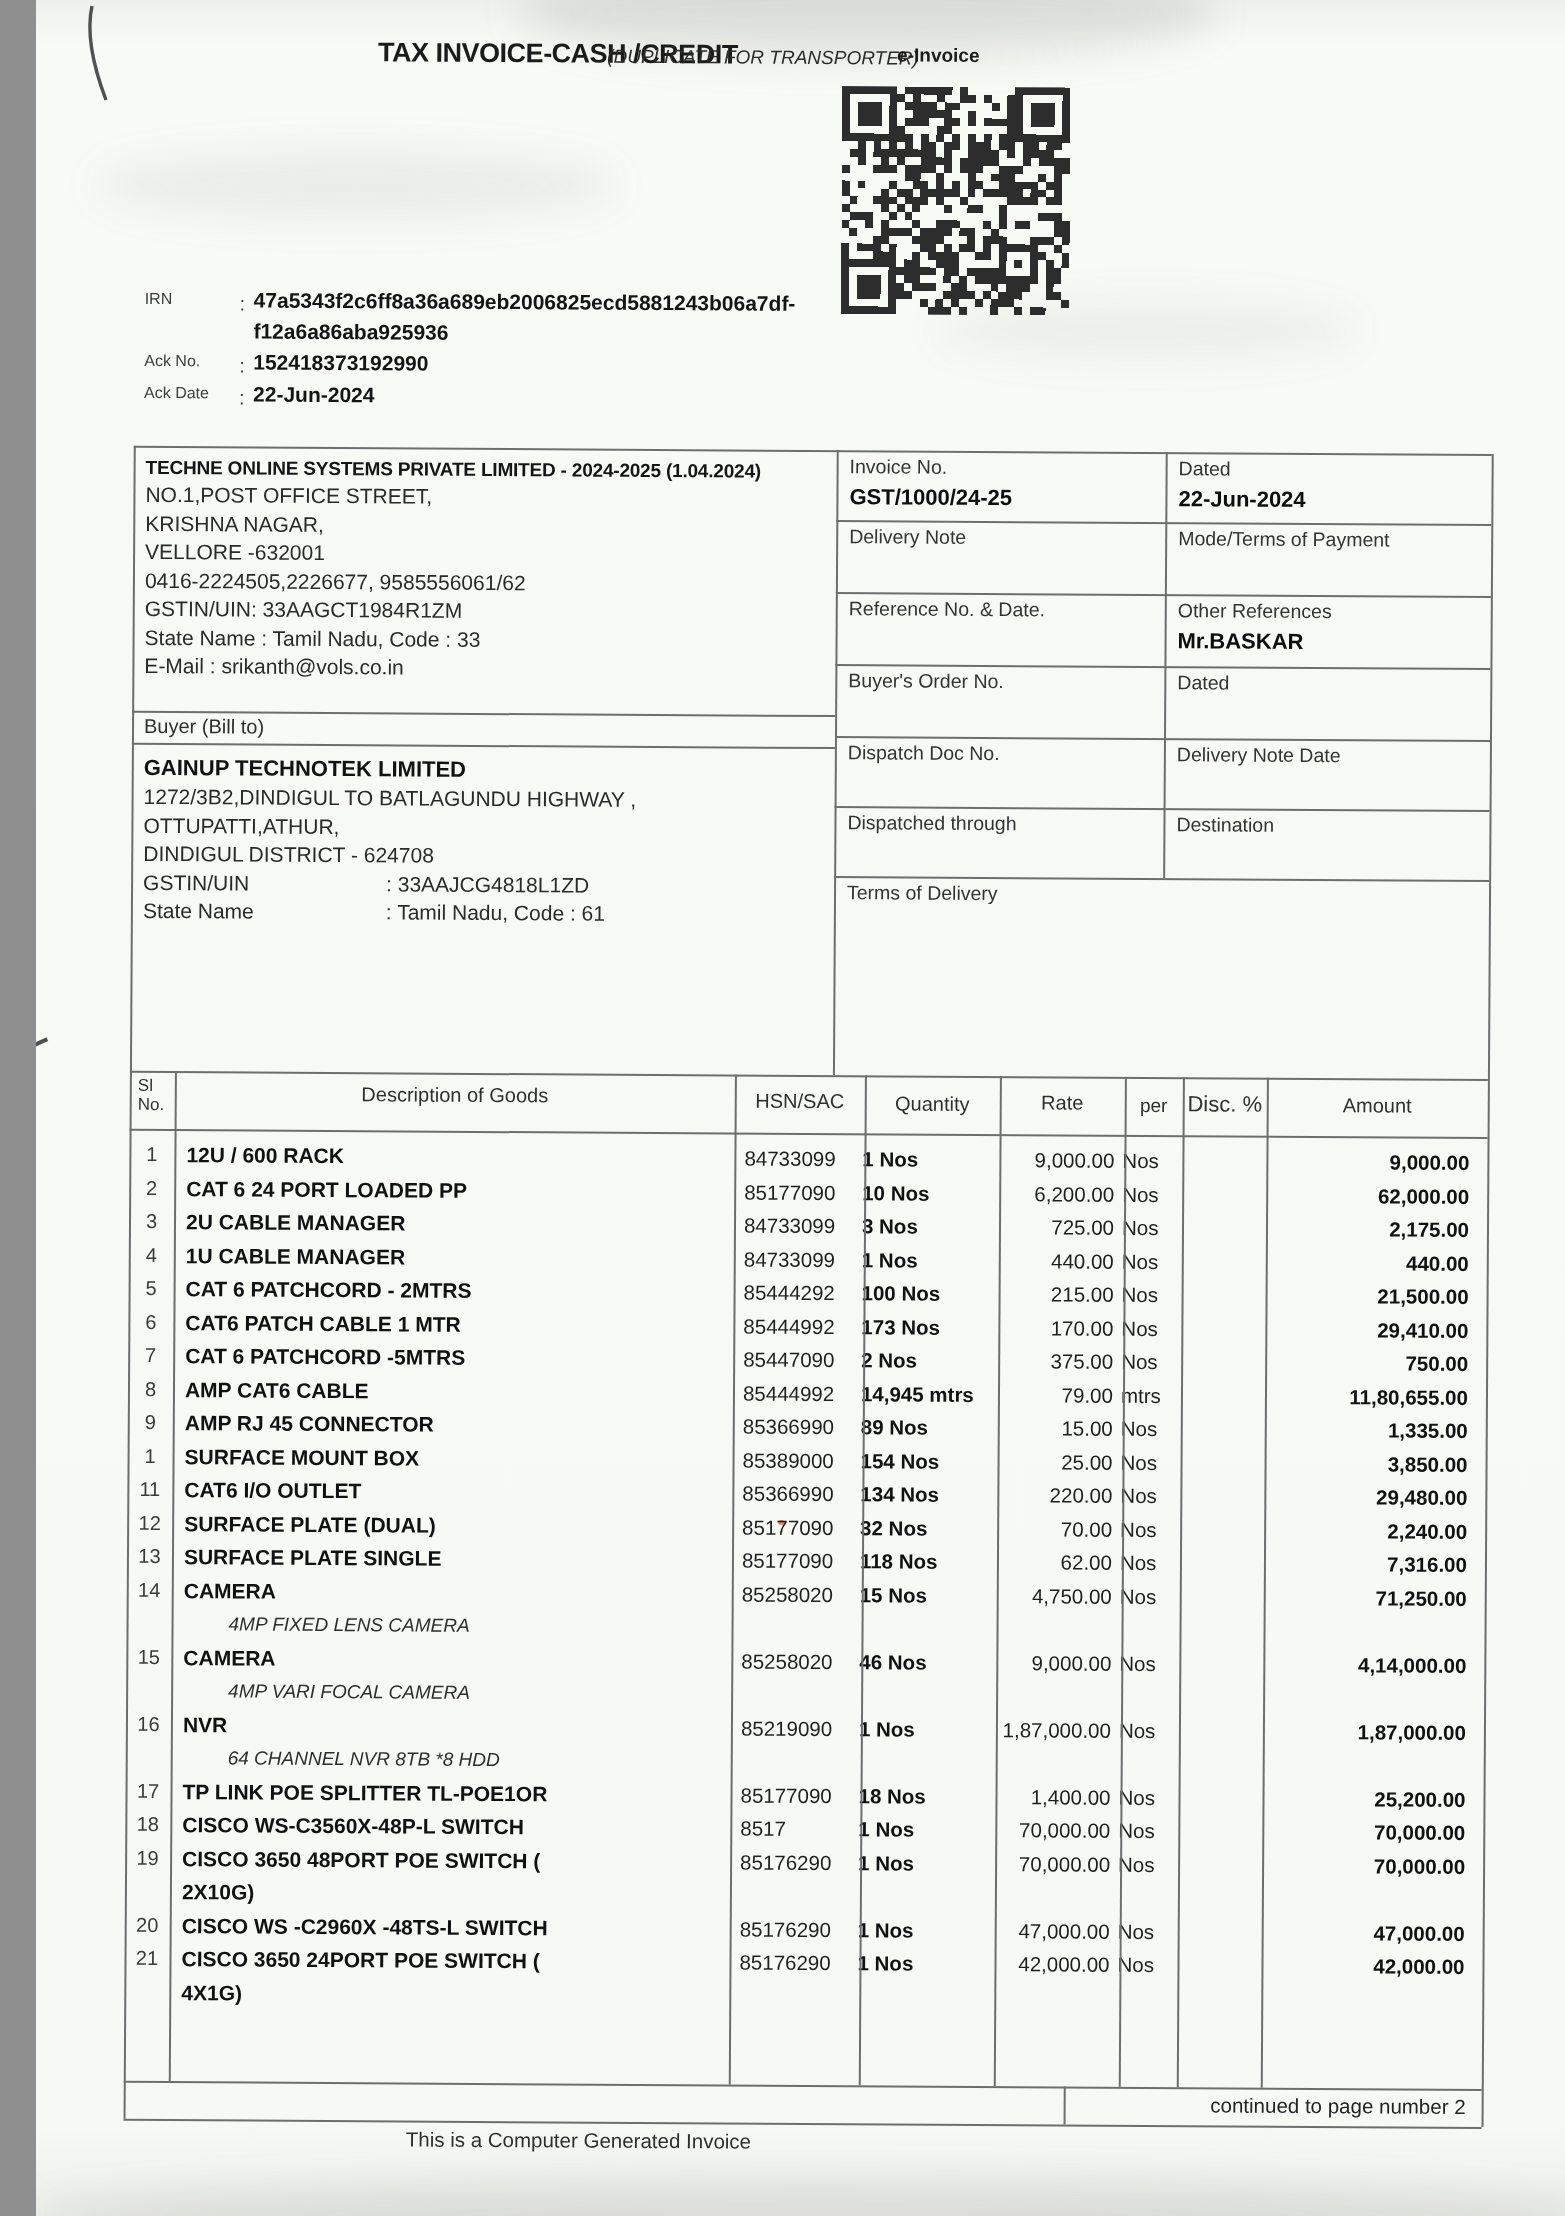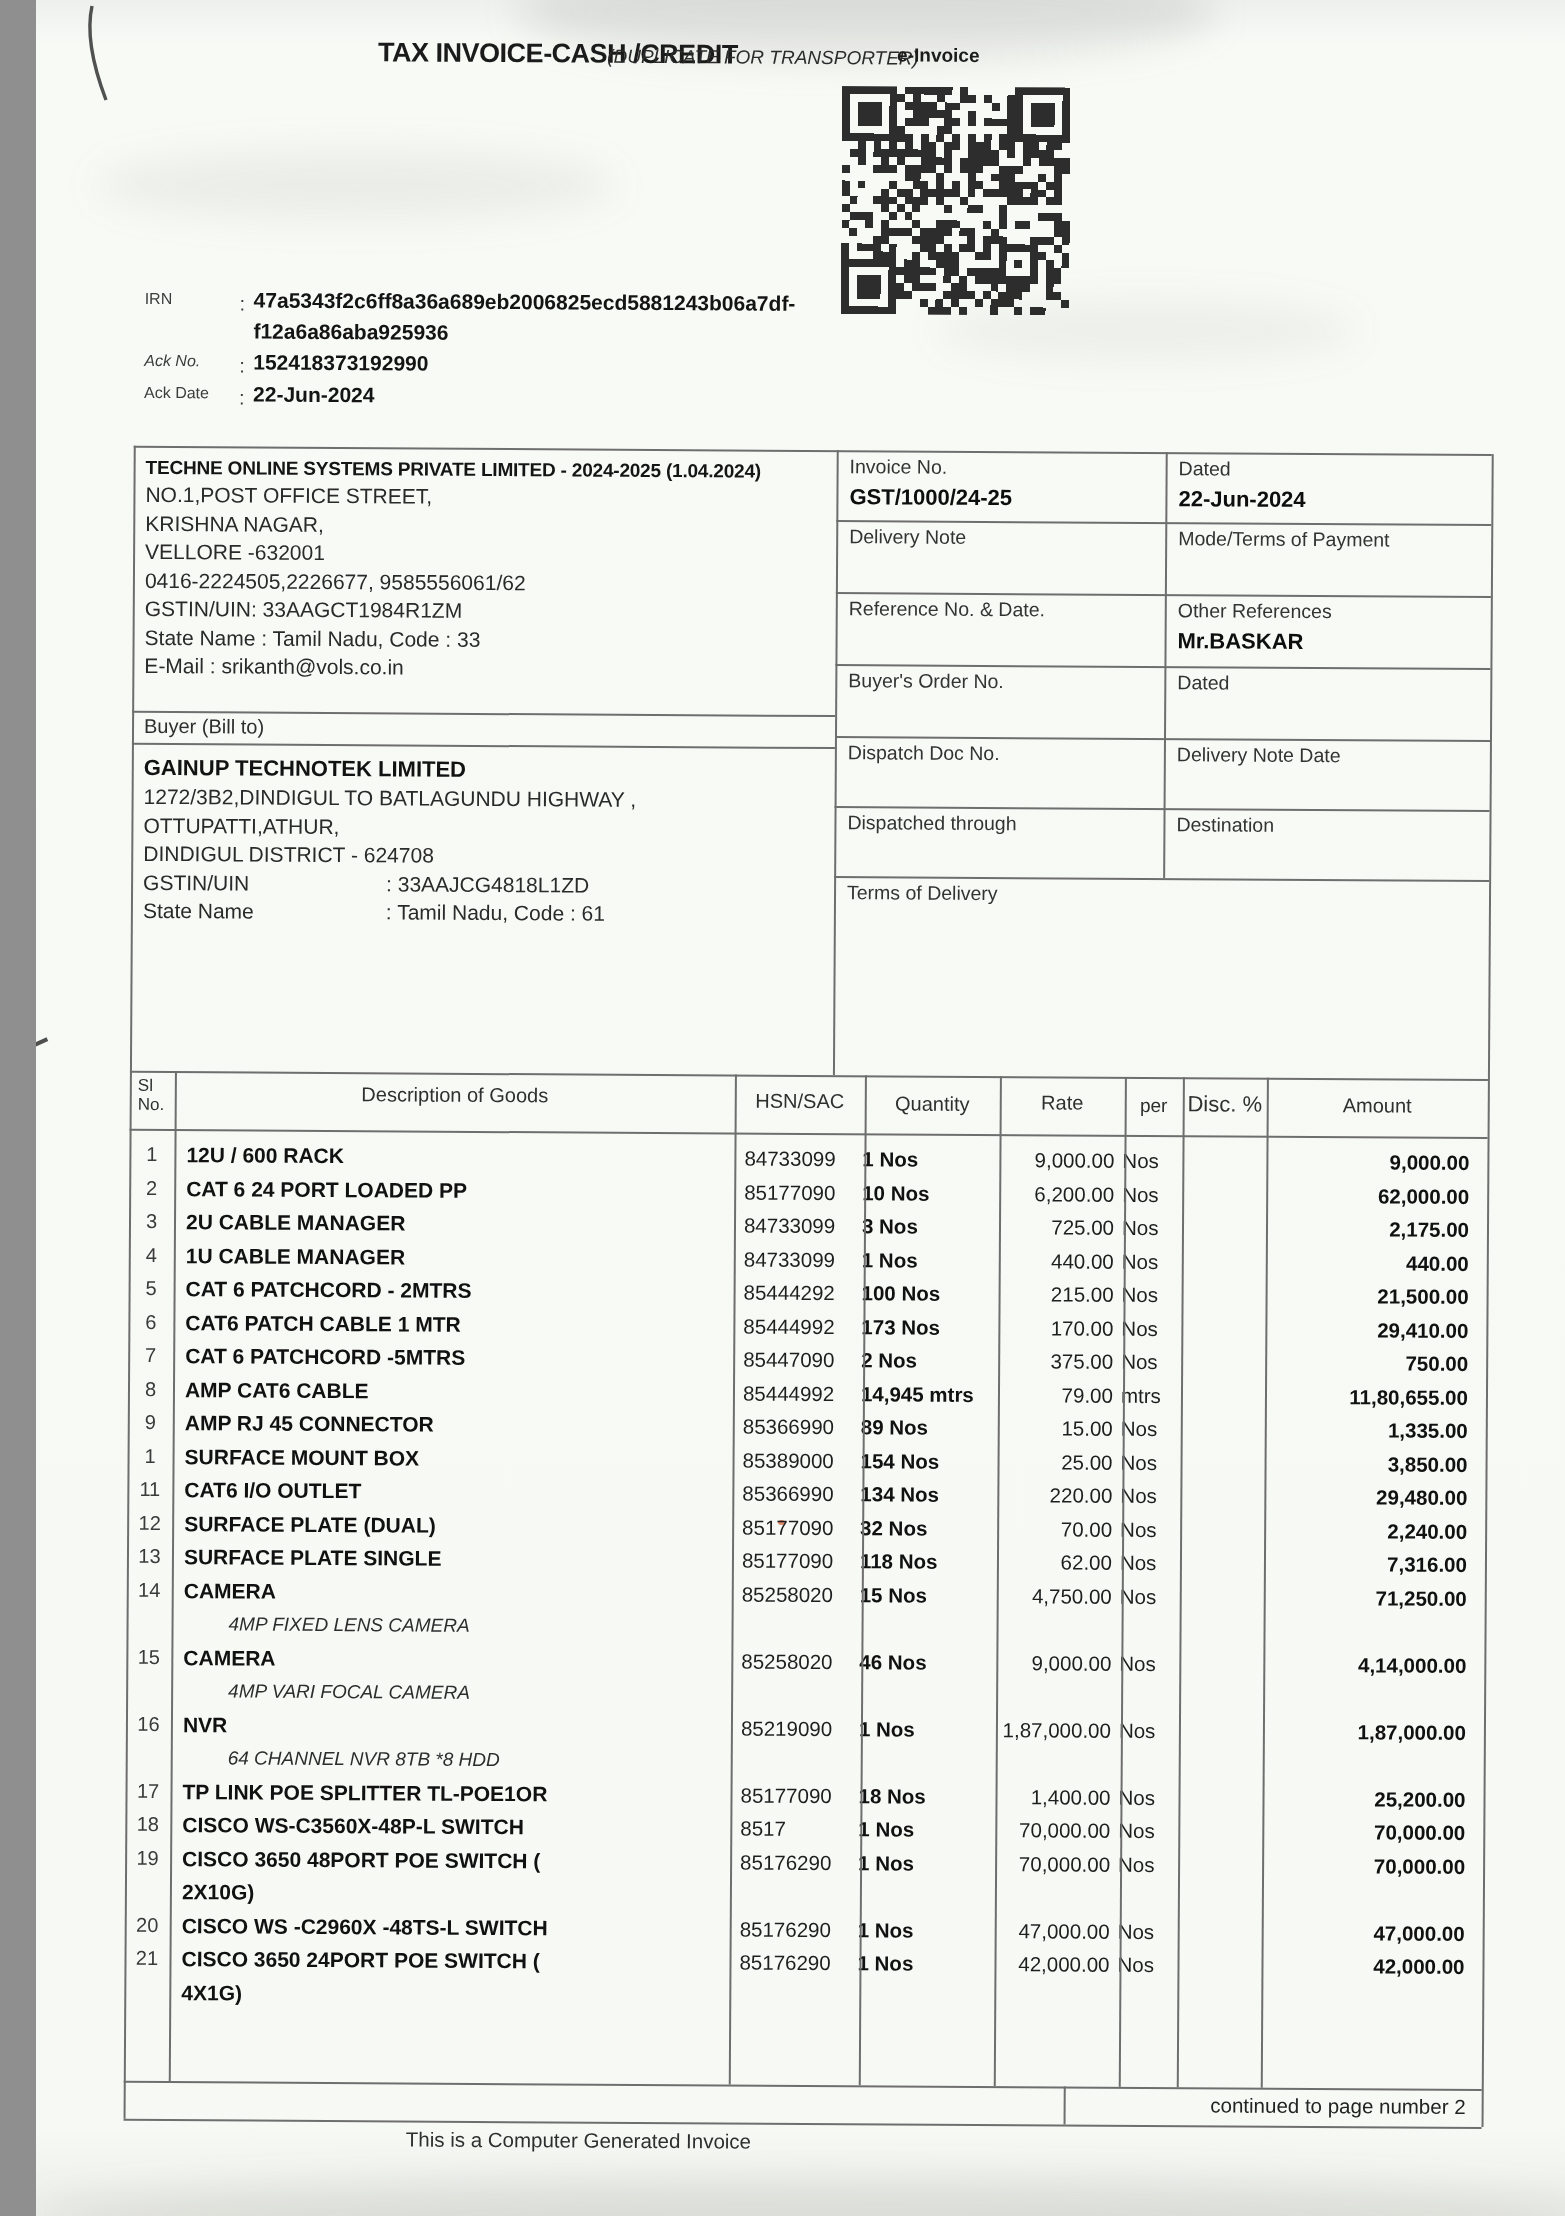--- a/index.html
+++ b/index.html
@@ -523,21 +523,21 @@
           <rect x="22" y="28" width="1" height="1"></rect>
           <rect x="24" y="28" width="1" height="1"></rect>
           <rect x="25" y="28" width="1" height="1"></rect>
         </g>
       </svg>
 
     <div class="irn-label" style="left:105px;top:294px;">IRN</div>
     <div class="irn-colon" style="left:200px;top:296px;">:</div>
     <div class="irn-value" style="left:214px;top:292px;">47a5343f2c6ff8a36a689eb2006825ecd5881243b06a7df-</div>
     <div class="irn-value" style="left:214px;top:323px;">f12a6a86aba925936</div>
-    <div class="irn-label" style="left:105px;top:356px;font-style:italic;">Ack No.</div>
+    <div class="irn-label" style="left:105px;top:356px;">Ack No.</div>
     <div class="irn-colon" style="left:200px;top:358px;">:</div>
     <div class="irn-value" style="left:214px;top:354px;">152418373192990</div>
     <div class="irn-label" style="left:105px;top:388px;">Ack Date</div>
     <div class="irn-colon" style="left:200px;top:390px;">:</div>
     <div class="irn-value" style="left:214px;top:386px;">22-Jun-2024</div>
 
     <div class="seller">
       <div class="seller-name">TECHNE ONLINE SYSTEMS PRIVATE LIMITED - 2024-2025 (1.04.2024)</div>
       <div>NO.1,POST OFFICE STREET,</div>
       <div>KRISHNA NAGAR,</div>

